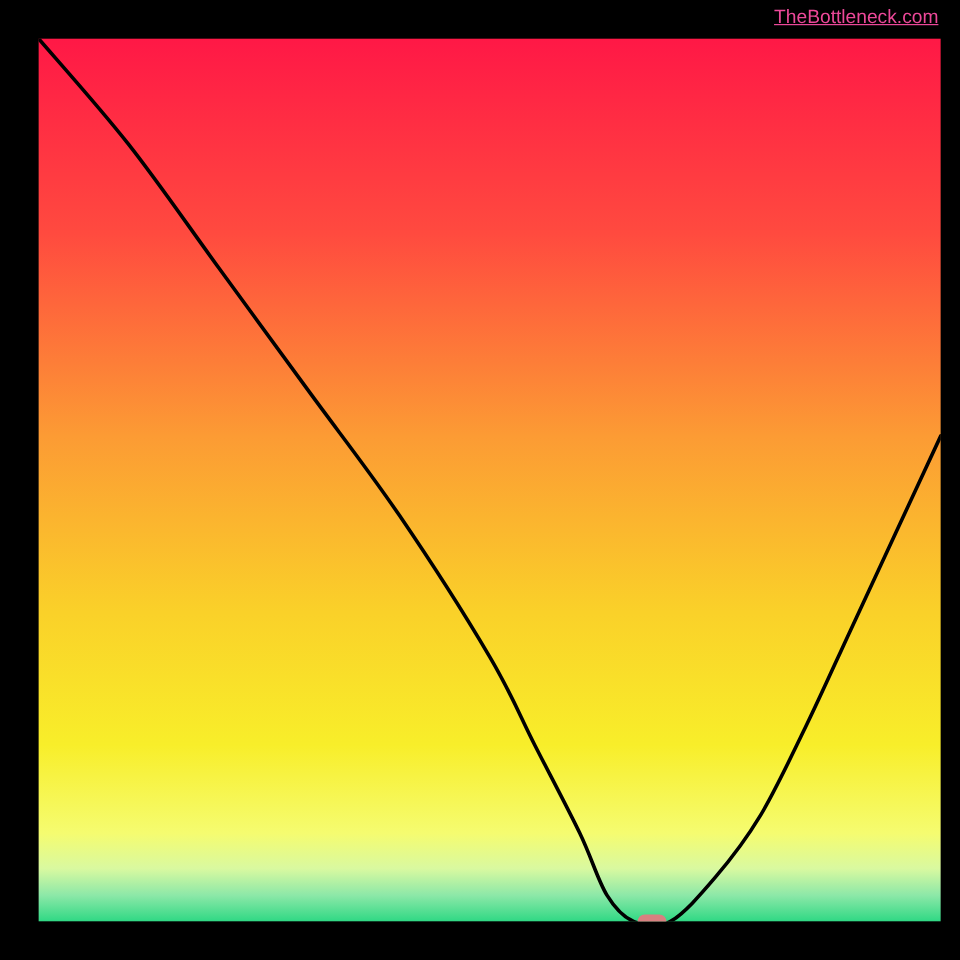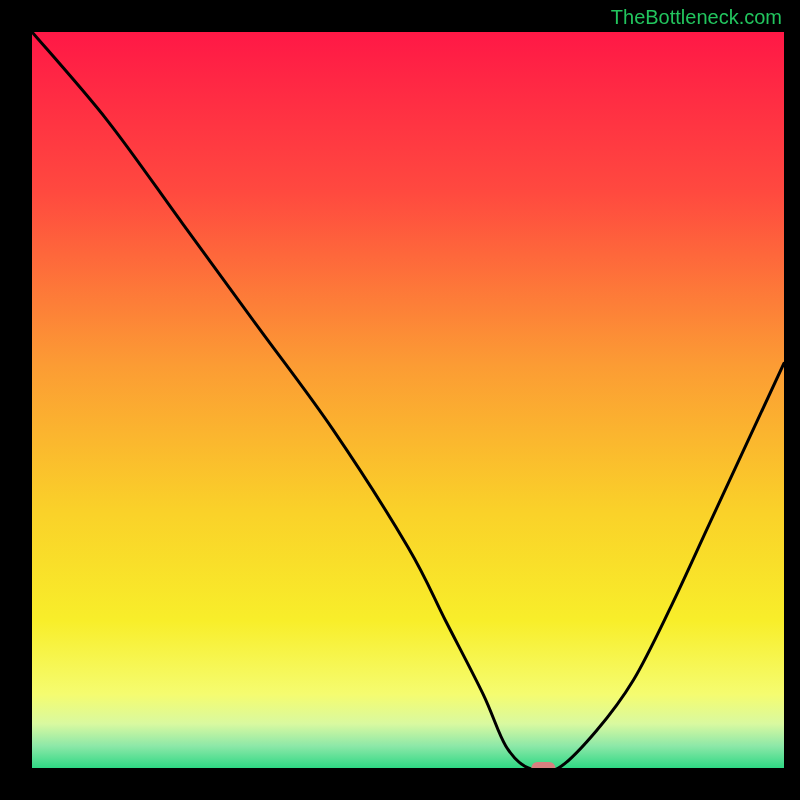--- a/index.html
+++ b/index.html
@@ -8,24 +8,25 @@
     width: 800px;
     height: 800px;
     background: #000;
     position: relative;
     font-family: Arial, sans-serif;
   }
   .watermark {
     position: absolute;
     top: 6px;
     right: 18px;
-    color: #22c55e;
-    font-size: 20px;
+    color: #ec4899;
+    font-size: 16px;
     font-weight: 500;
     z-index: 10;
+    text-decoration: underline;
   }
   .plot-area {
     position: absolute;
     left: 32px;
     top: 32px;
     width: 752px;
     height: 736px;
   }
   .gradient-bg {
     position: absolute;

